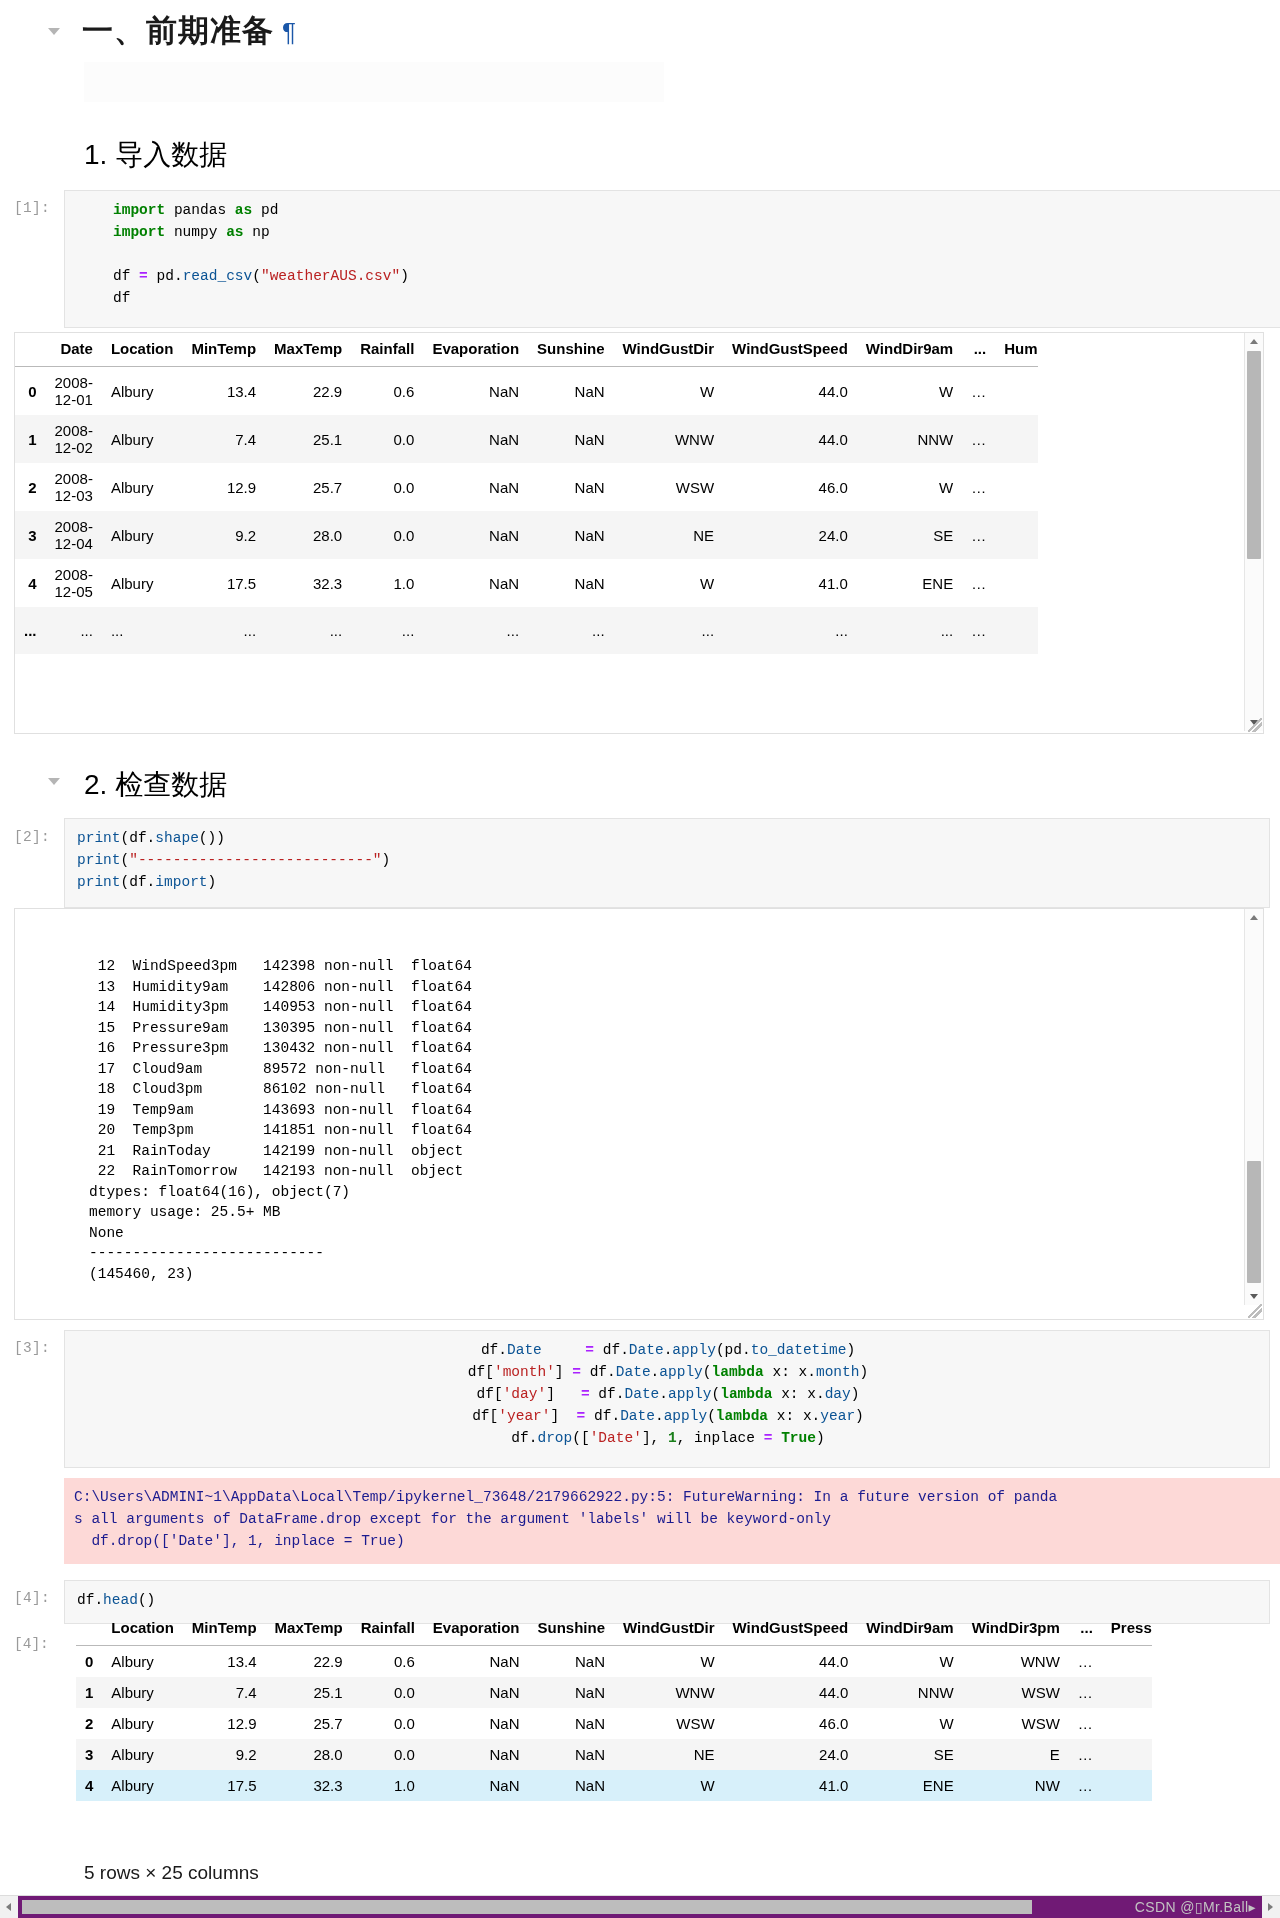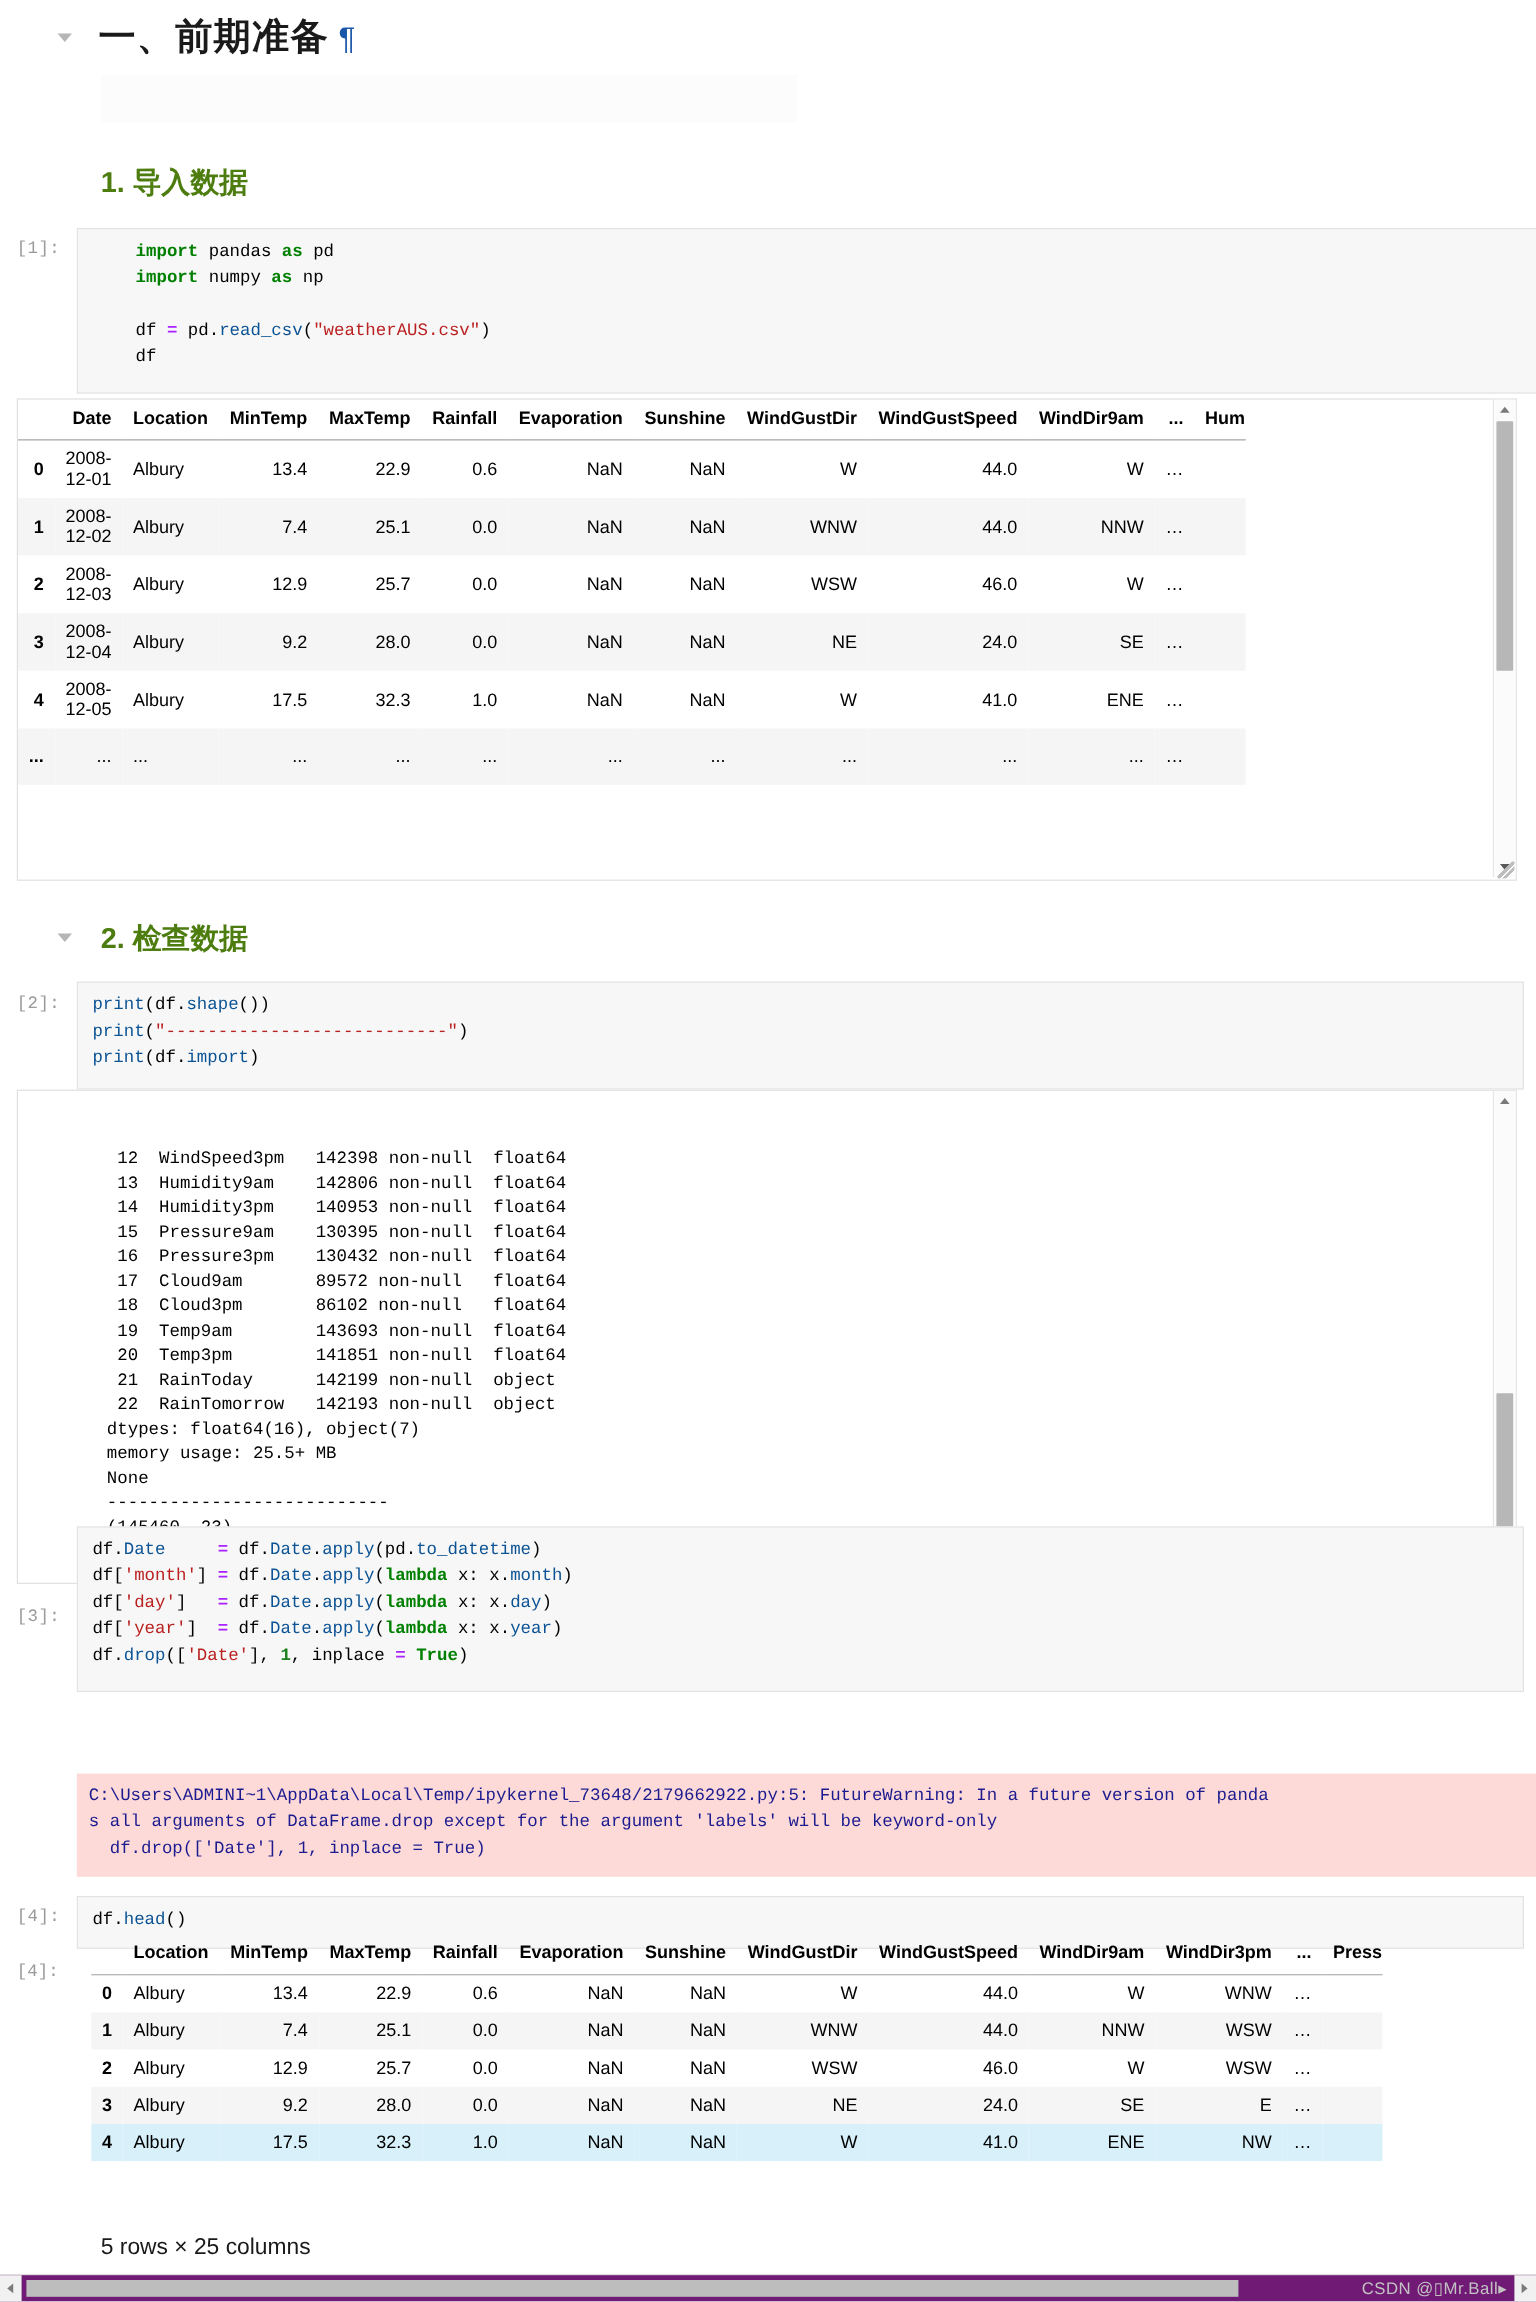--- a/index.html
+++ b/index.html
@@ -20,21 +20,21 @@
     border-top:7px solid #b5b5b5;
   }
   .h1-text{
     position:absolute;left:82px;top:2px;
     font-size:31px;font-weight:bold;letter-spacing:1px;
     color:#1a1a1a;font-family:"Liberation Sans","DejaVu Sans",sans-serif;
   }
   .anchor{color:#1b57a8;font-weight:normal;font-size:26px;margin-left:8px;}
 
   .md-h2{
-    position:absolute;font-size:24px;font-weight:bold;color:#4d7c0f;
+    position:absolute;font-size:28px;font-weight:normal;color:#000000;
   }
   .prompt{
     position:absolute;left:14px;
     color:#9a9a9a;font-family:"Liberation Mono","DejaVu Sans Mono",monospace;
     font-size:14.5px;letter-spacing:.3px;
   }
   .codebox{
     position:absolute;left:64px;
     background:#f7f7f7;border:1px solid #e3e3e3;
     border-left:1px solid #e3e3e3;
@@ -330,21 +330,21 @@
 (145460, 23)</div>
     <div class="vsb" style="right:0;top:0;height:396px;">
       <div class="btn-up"><span class="arrow-u"></span></div>
       <div class="vthumb" style="top:252px;height:122px;"></div>
       <div class="btn-dn"><span class="arrow-d"></span></div>
     </div>
     <div class="resize-grip" style="right:1px;bottom:1px;"></div>
   </div>
 
   <div class="prompt" style="top:1340px;">[3]:</div>
-  <div class="codebox" style="top:1272px;width:1182px;height:120px;">df.<span class="cyan">Date</span>     <span class="op">=</span> df.<span class="cyan">Date</span>.<span class="fn">apply</span>(pd.<span class="fn">to_datetime</span>)
+  <div class="codebox" style="top:1330px;width:1182px;height:120px;text-align:center;">df.<span class="cyan">Date</span>     <span class="op">=</span> df.<span class="cyan">Date</span>.<span class="fn">apply</span>(pd.<span class="fn">to_datetime</span>)
 df[<span class="str">'month'</span>] <span class="op">=</span> df.<span class="cyan">Date</span>.<span class="fn">apply</span>(<span class="kw">lambda</span> x: x.<span class="cyan">month</span>)
 df[<span class="str">'day'</span>]   <span class="op">=</span> df.<span class="cyan">Date</span>.<span class="fn">apply</span>(<span class="kw">lambda</span> x: x.<span class="cyan">day</span>)
 df[<span class="str">'year'</span>]  <span class="op">=</span> df.<span class="cyan">Date</span>.<span class="fn">apply</span>(<span class="kw">lambda</span> x: x.<span class="cyan">year</span>)
 df.<span class="fn">drop</span>([<span class="str">'Date'</span>], <span class="num">1</span>, inplace <span class="op">=</span> <span class="kw">True</span>)</div>
 
   <div class="warnbox" style="top:1478px;width:1216px;height:70px;" id="warn">C:\Users\ADMINI~1\AppData\Local\Temp/ipykernel_73648/2179662922.py:5: FutureWarning: In a future version of panda
 s all arguments of DataFrame.drop except for the argument 'labels' will be keyword-only
   df.drop(['Date'], 1, inplace = True)</div>
 
   <div class="prompt" style="top:1590px;">[4]:</div>

